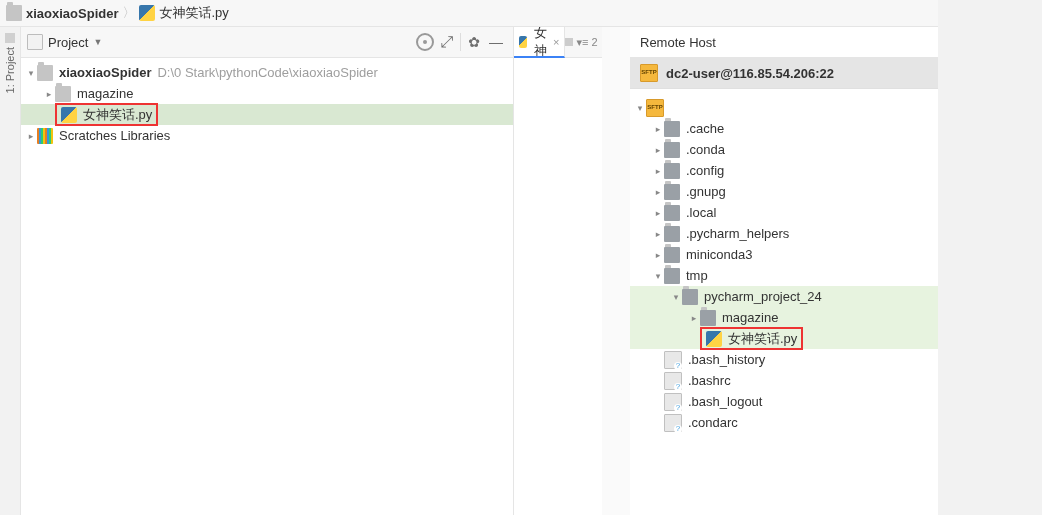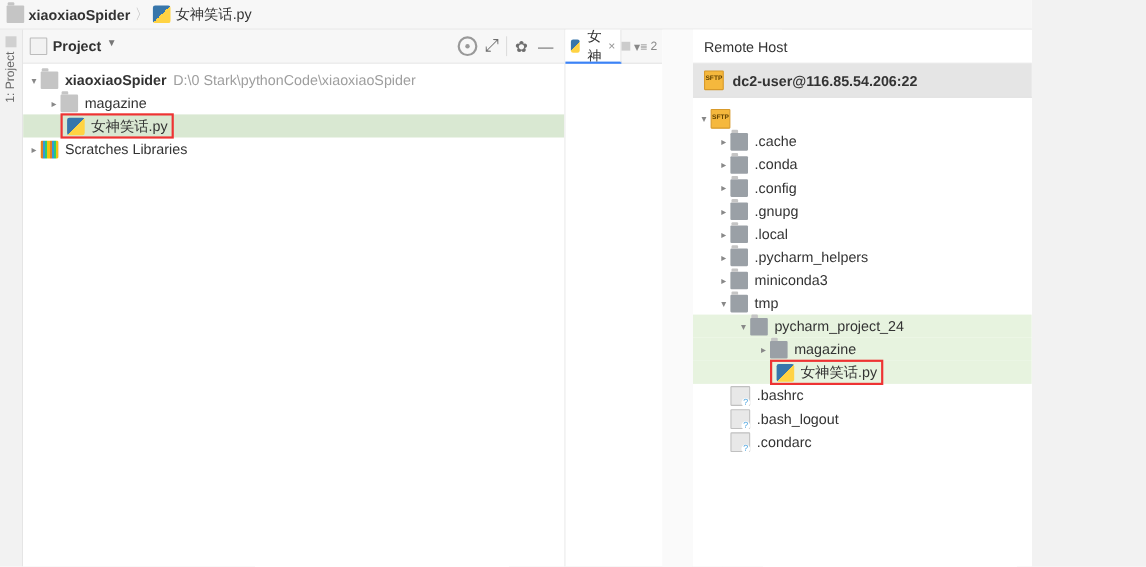--- a/index.html
+++ b/index.html
@@ -19,21 +19,21 @@
   .ic-lib{background:repeating-linear-gradient(90deg,#e67e22 0 2px,#3498db 2px 4px,#2ecc71 4px 6px,#f1c40f 6px 8px);border-radius:1px}
   .ic-scratch{background:#3aa3e3;border-radius:50%;position:relative}
   .ic-scratch::after{content:"";position:absolute;width:6px;height:6px;background:#f5b83d;border-radius:50%;right:-1px;bottom:-1px;border:1px solid #fff}
   
   .cols{display:flex;flex:1;min-height:0}
   .left-tabs{width:20px;background:#f2f2f2;border-right:1px solid #e5e5e5;display:flex;flex-direction:column;align-items:center;padding-top:6px}
   .left-tabs .vt{writing-mode:vertical-rl;transform:rotate(180deg);font-size:11px;color:#666;margin-top:4px}
   .left-tabs .sq{width:10px;height:10px;background:#d0d0d0}
   .proj-col{width:492px;display:flex;flex-direction:column;border-right:1px solid #e5e5e5}
   .proj-head{height:30px;background:#f7f7f7;border-bottom:1px solid #e5e5e5;display:flex;align-items:center;padding:0 6px}
-  .proj-head .title{display:flex;gap:5px;font-weight:bold}
+  .proj-head .title{display:flex;align-items:center;gap:5px;font-weight:normal}
   .proj-head .title .caret-d{font-size:9px;color:#777}
   .proj-head .fill{flex:1}
   .hbtn{width:22px;height:22px;display:flex;align-items:center;justify-content:center;color:#6e6e6e;font-size:14px;cursor:pointer}
   .tree{flex:1;overflow:auto;padding:4px 0 4px 0;background:#fff}
   .row{display:flex;align-items:center;height:21px;padding-right:6px;white-space:nowrap}
   .arrow{width:12px;text-align:center;color:#888;font-size:9px;cursor:pointer;user-select:none}
   .arrow.blank{visibility:hidden}
   .row .lbl{margin-left:2px}
   .row .sub{color:#9e9e9e;margin-left:6px}
   .row.selected{background:#d9e8d2}
@@ -216,20 +216,25 @@
         <div class="row i3 hl-green boxed">
             <span class="arrow blank">▸</span>
             <span class="boxwrap">
               <span class="ic ic-py"></span>
               <span class="lbl">女神笑话.py</span>
             </span>
           </div>
         <div class="row i1">
             <span class="arrow blank">▸</span>
             <span class="ic ic-text"></span>
+            <span class="lbl">.bash_history</span>
+          </div>
+        <div class="row i1">
+            <span class="arrow blank">▸</span>
+            <span class="ic ic-text"></span>
             <span class="lbl">.bashrc</span>
           </div>
         <div class="row i1">
             <span class="arrow blank">▸</span>
             <span class="ic ic-text"></span>
             <span class="lbl">.bash_logout</span>
           </div>
         <div class="row i1">
             <span class="arrow blank">▸</span>
             <span class="ic ic-text"></span>

